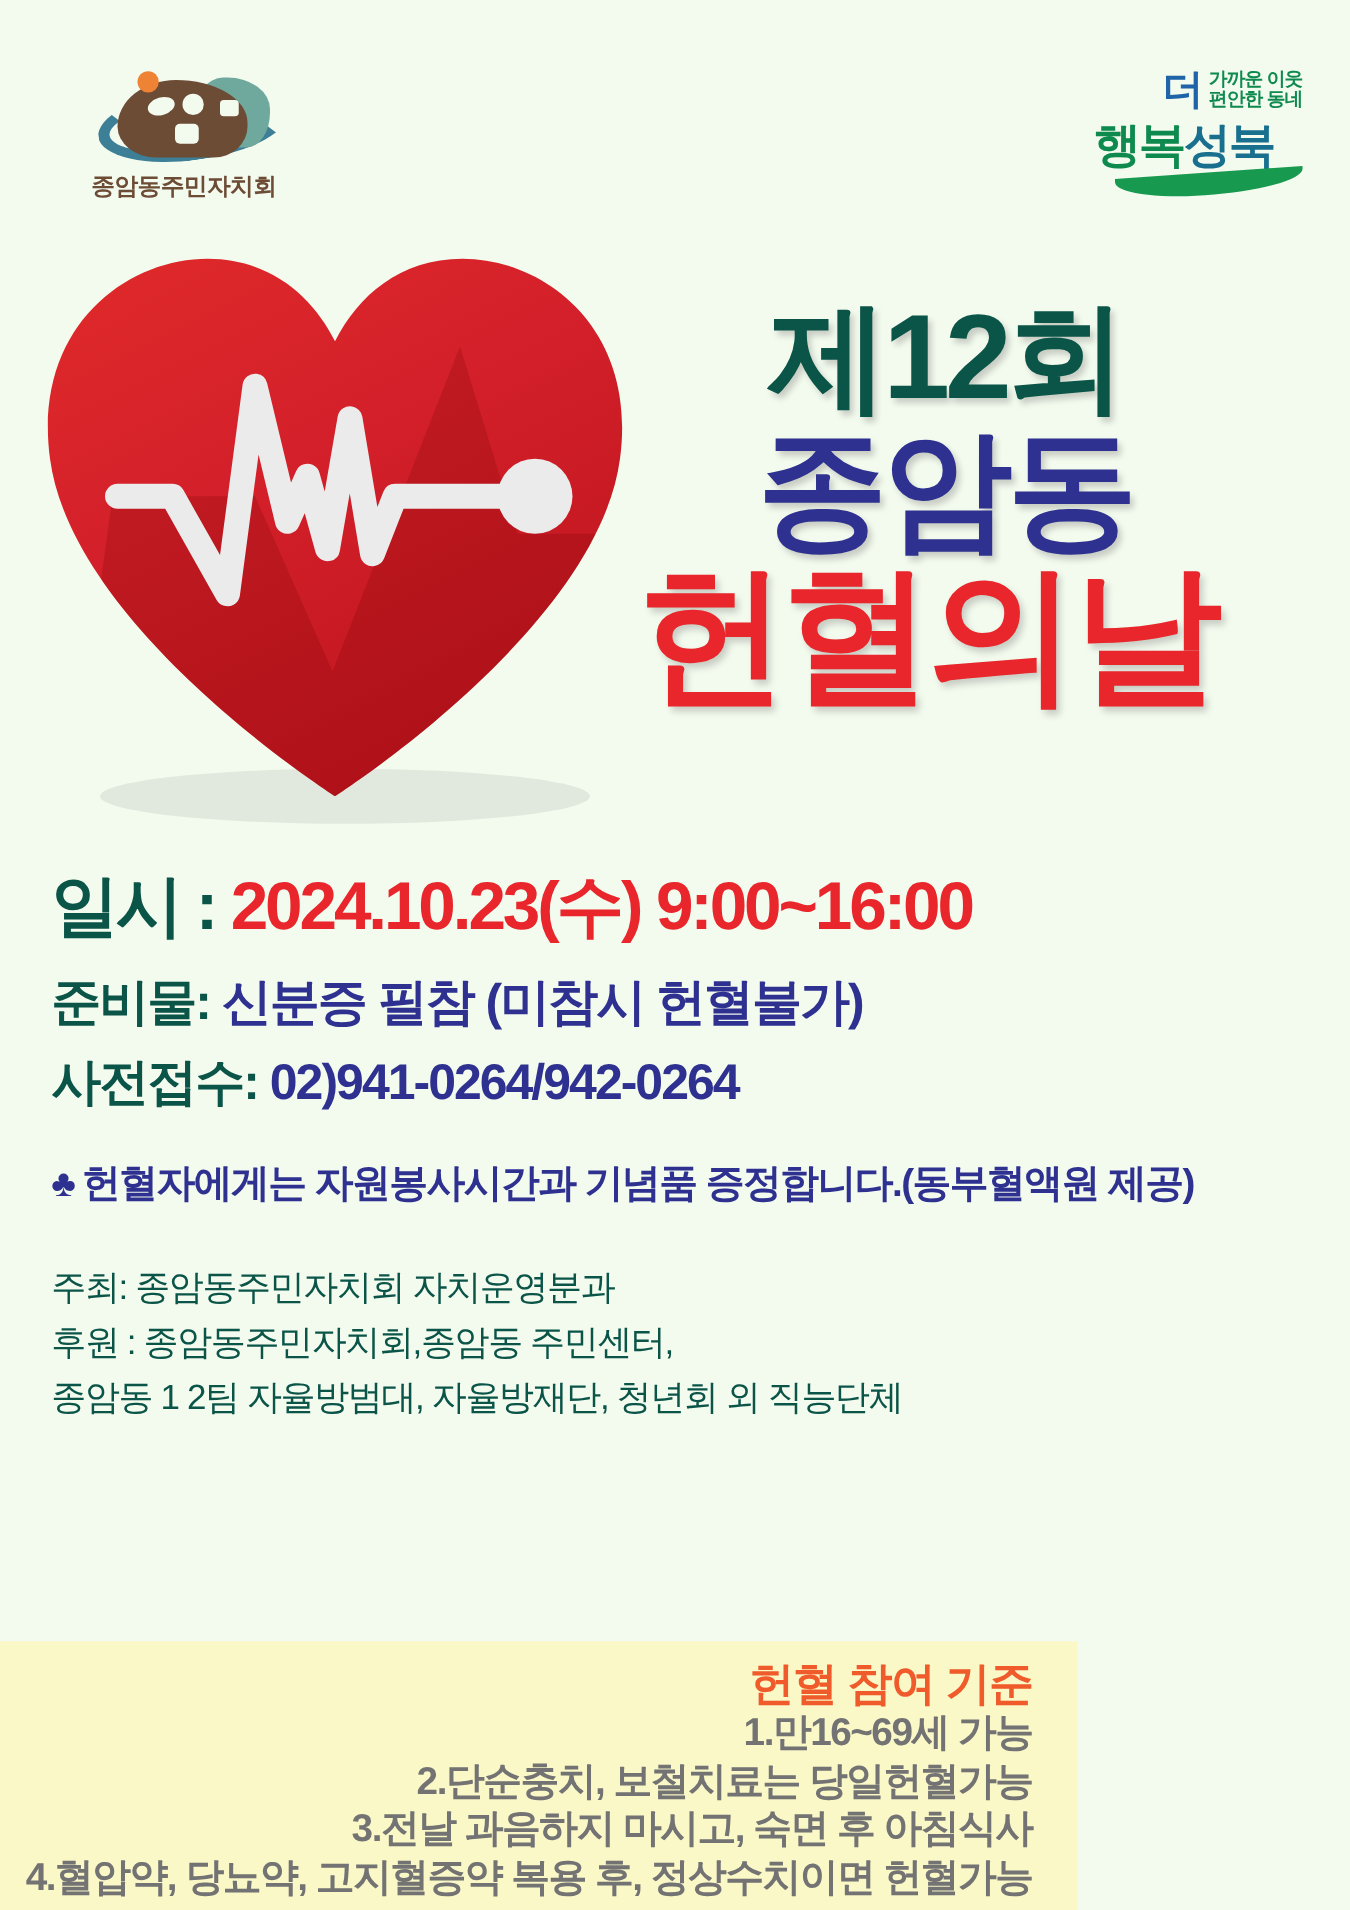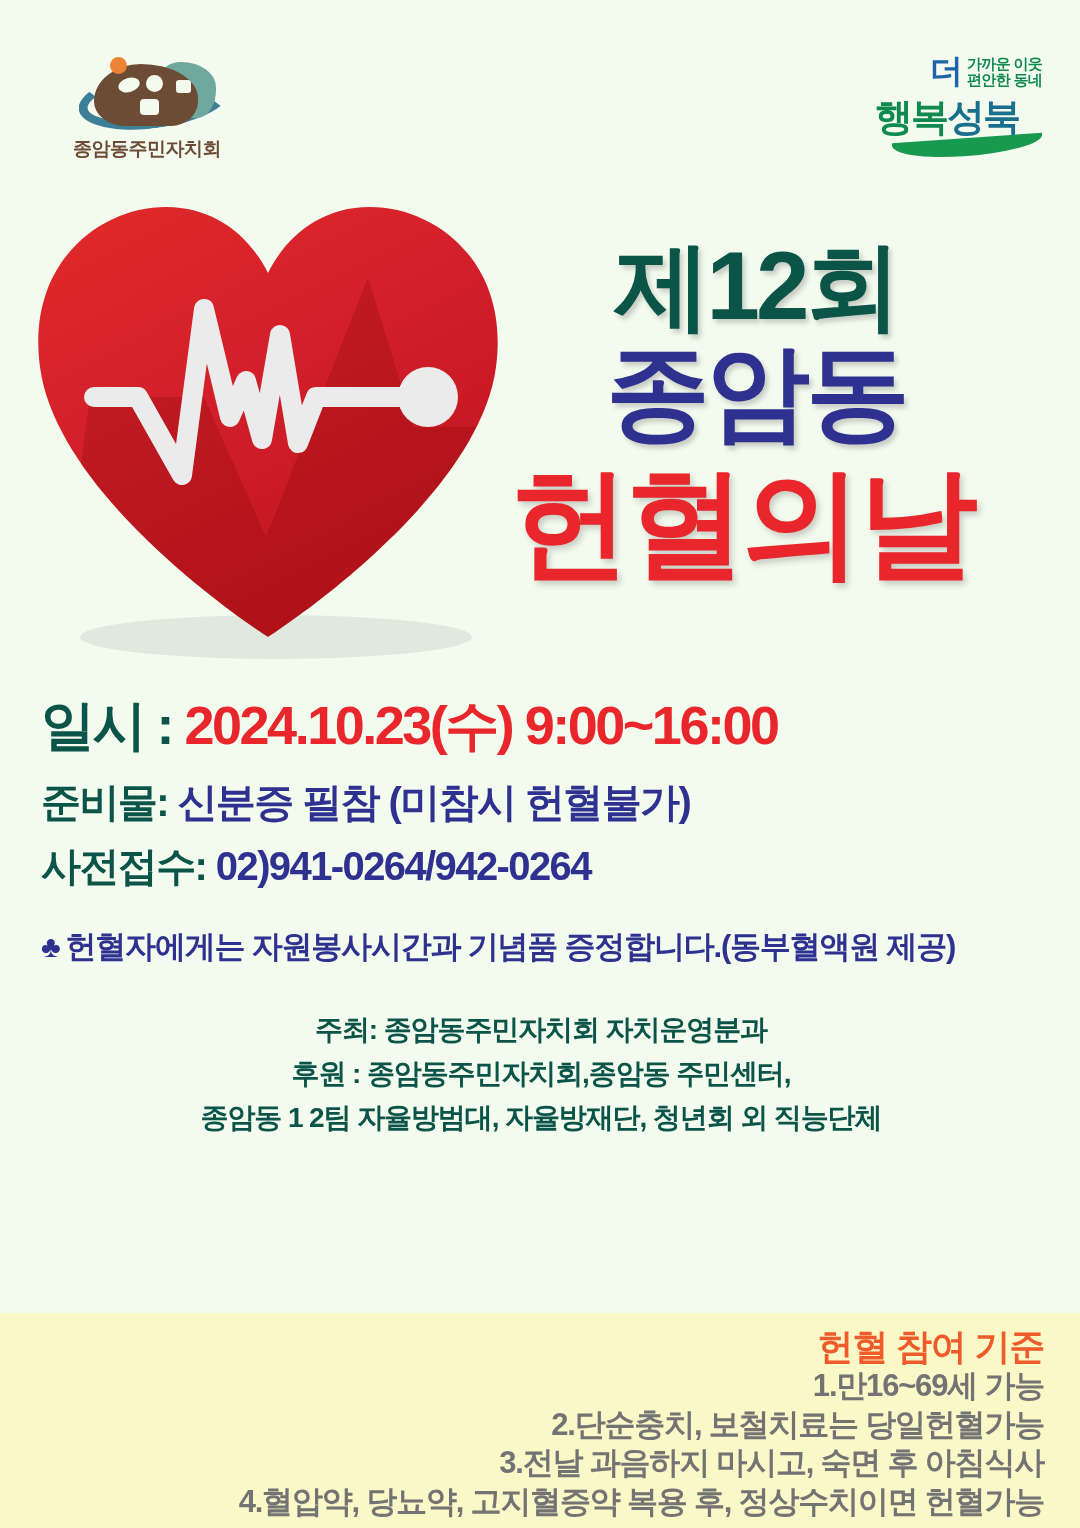--- a/index.html
+++ b/index.html
@@ -206,21 +206,21 @@
   }
   .title-2 {
     font-size: 104px;
     color: #2e3190;
     margin-top: 6px;
     text-shadow: 3px 4px 5px rgba(0,0,0,0.18);
   }
   .title-3 {
     font-size: 120px;
     color: #e8262b;
-    margin-top: 18px;
+    margin-top: 4px;
     margin-left: -28px;
     text-shadow: 3px 4px 6px rgba(0,0,0,0.18);
   }
 
   
   .info-block {
     position: absolute;
     left: 41px;
     top: 694px;
     width: 1000px;
@@ -255,33 +255,32 @@
     white-space: nowrap;
   }
   .note-row .club { font-size: 30px; margin-right: 6px; }
 
   .credits {
     margin-top: 40px;
     color: #0b5448;
   }
   .credit-line {
     font-size: 28px;
-    font-weight: 700;
+    font-weight: 400;
     letter-spacing: -1.1px;
     line-height: 1.58;
     white-space: nowrap;
-    text-align: center;
   }
 
   
   .bottom-band {
     position: absolute;
     left: 0;
     bottom: 0;
-    width: 1080px;
+    width: 862px;
     height: 215px;
     background: #fbf8c8;
     text-align: right;
     padding: 14px 36px 0 12px;
     box-sizing: border-box;
   }
   .band-title {
     font-size: 36px;
     font-weight: 900;
     color: #ef5b2b;

